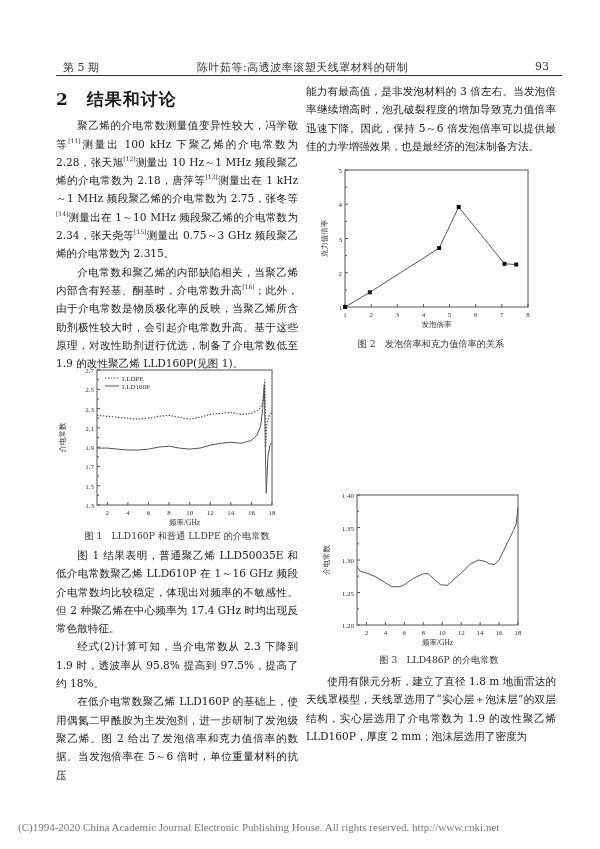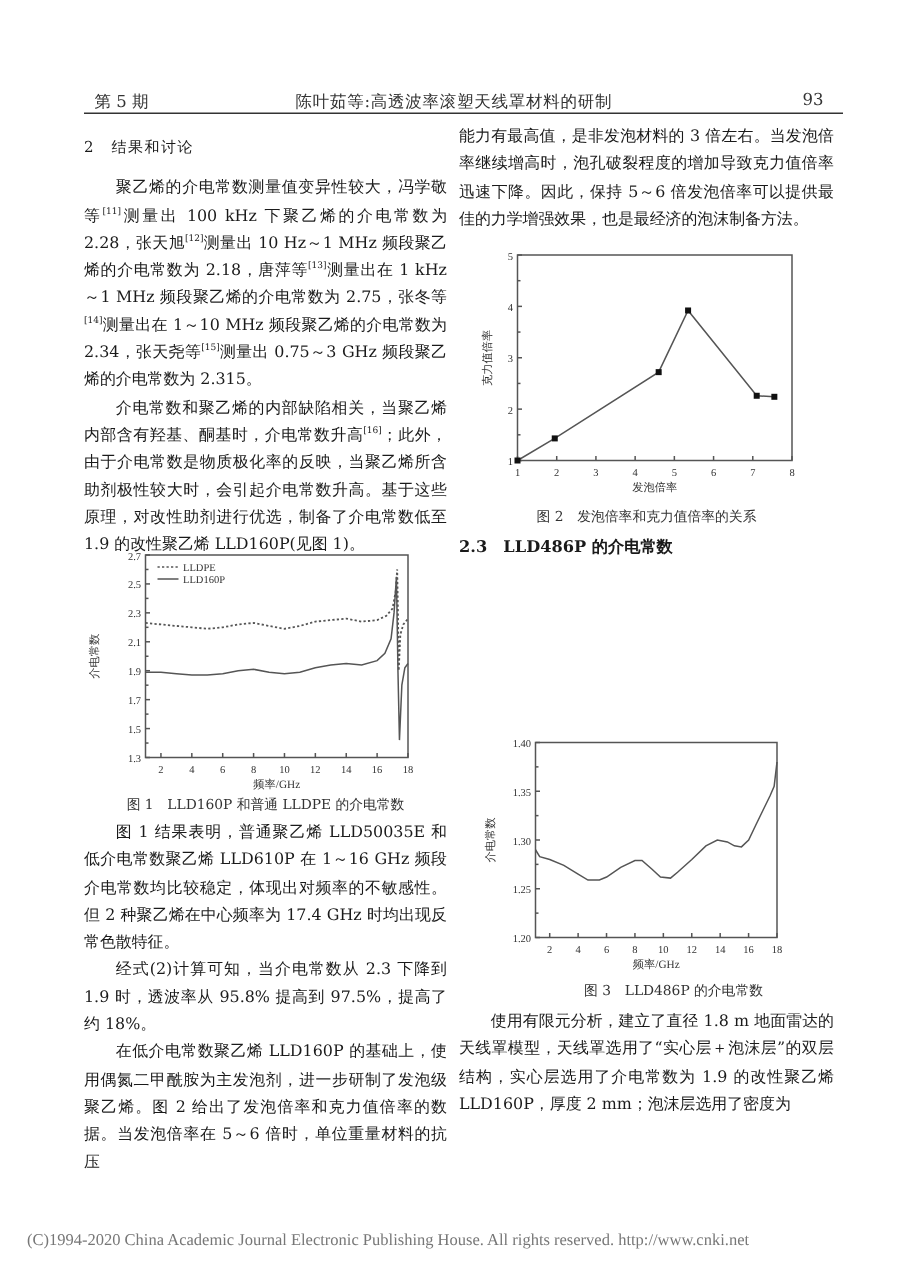--- a/index.html
+++ b/index.html
@@ -4,21 +4,21 @@
 <style>
   html, body { margin: 0; padding: 0; background: #ffffff; }
   body { width: 600px; height: 849px; position: relative; overflow: hidden;
          font-family: "DejaVu Serif", "Liberation Serif", serif; color: #1a1a1a; }
   .abs { position: absolute; }
   .hdr { top: 60px; font-size: 11px; color: #333; }
   .hdr-rule { position: absolute; left: 56px; width: 506px; top: 75px; height: 0; border-top: 1.6px solid #333; }
   .col { position: absolute; font-size: 10.6px; line-height: 18.3px; text-align: justify; }
   .col p { margin: 0; }
   .indent { text-indent: 2em; }
-  .h1 { font-size: 10px; font-weight: normal; letter-spacing: 1px; margin: 0; }
+  .h1 { font-size: 17px; font-weight: bold; letter-spacing: 1px; margin: 0; }
   .h2 { font-size: 10.8px; font-weight: bold; margin: 0; }
   .cap { font-size: 9.2px; text-align: center; color: #333; }
   .sup { font-size: 6px; vertical-align: super; line-height: 0; }
   svg text { font-family: "Liberation Serif", serif; fill: #333; }
   .footer { top: 821px; left: 18px; font-family: "Liberation Serif", serif; font-size: 11px; color: #777; }
 </style>
 </head>
 <body>
 
 <div class="abs hdr" style="left:63px;">第 5 期</div>
@@ -138,21 +138,20 @@
       <rect x="52.83571428571429" y="128.2725" width="4" height="4" fill="#111"></rect>
       <rect x="122.1142857142857" y="84.09" width="4" height="4" fill="#111"></rect>
       <rect x="141.72142857142853" y="42.99000000000001" width="4" height="4" fill="#111"></rect>
       <rect x="187.47142857142856" y="99.845" width="4" height="4" fill="#111"></rect>
       <rect x="199.2357142857143" y="100.53" width="4" height="4" fill="#111"></rect>
     </g>
 </svg>
 <div class="abs cap" style="left:306px; top:338px; width:250px;">图 2　发泡倍率和克力值倍率的关系</div>
 
 <div class="col" style="left:306px; top:356px; width:250px;">
-  <p class="h2" style="margin-bottom:3px;">2.3　LLD486P 的介电常数</p>
 </div>
 
 <svg class="abs" style="left:312px; top:488px;" width="236" height="160">
   <g id="fig3-g">
       <rect x="45" y="7" width="161" height="130" fill="none" stroke="#555" stroke-width="1"></rect>
       <line x1="45" x2="48" y1="137" y2="137" stroke="#555"></line>
       <text x="42" y="140" font-size="7" text-anchor="end">1.20</text>
       <line x1="45" x2="47" y1="120.74999999999991" y2="120.74999999999991" stroke="#555"></line>
       <line x1="45" x2="48" y1="104.49999999999997" y2="104.49999999999997" stroke="#555"></line>
       <text x="42" y="107.49999999999997" font-size="7" text-anchor="end">1.25</text>
@@ -181,19 +180,19 @@
       <text x="168.11764705882354" y="147" font-size="7" text-anchor="middle">14</text>
       <line x1="187.05882352941177" x2="187.05882352941177" y1="137" y2="134" stroke="#555"></line>
       <text x="187.05882352941177" y="147" font-size="7" text-anchor="middle">16</text>
       <line x1="206" x2="206" y1="137" y2="134" stroke="#555"></line>
       <text x="206" y="147" font-size="7" text-anchor="middle">18</text>
       <text x="125.5" y="157" font-size="7.5" text-anchor="middle">频率/GHz</text>
       <text x="0" y="0" font-size="7.5" text-anchor="middle" transform="translate(17,72) rotate(-90)">介电常数</text>
       <polyline points="45.0,78.5 47.8,83.1 54.5,85.0 63.9,88.9 73.4,94.8 80.0,98.7 87.6,98.7 92.4,96.7 101.8,90.2 111.3,85.7 116.0,85.7 122.7,91.5 128.3,96.7 135.0,97.4 139.7,93.5 149.2,85.0 158.6,75.9 166.2,72.0 172.9,73.3 177.6,75.9 182.3,76.6 187.1,72.0 191.8,62.2 196.5,52.5 201.3,42.7 204.1,36.2 206.0,20.0" fill="none" stroke="#555" stroke-width="1"></polyline>
     </g>
 </svg>
-<div class="abs cap" style="left:324px; top:654px; width:250px;">图 3　LLD486P 的介电常数</div>
+<div class="abs cap" style="left:314px; top:654px; width:250px;">图 3　LLD486P 的介电常数</div>
 
 <div class="col" style="left:306px; top:672px; width:250px;">
   <p class="indent">使用有限元分析，建立了直径 1.8 m 地面雷达的天线罩模型，天线罩选用了“实心层＋泡沫层”的双层结构，实心层选用了介电常数为 1.9 的改性聚乙烯 LLD160P，厚度 2 mm；泡沫层选用了密度为</p>
 </div>
 
 <div class="abs footer">(C)1994-2020 China Academic Journal Electronic Publishing House. All rights reserved.    http://www.cnki.net</div>
 
 </body></html>

